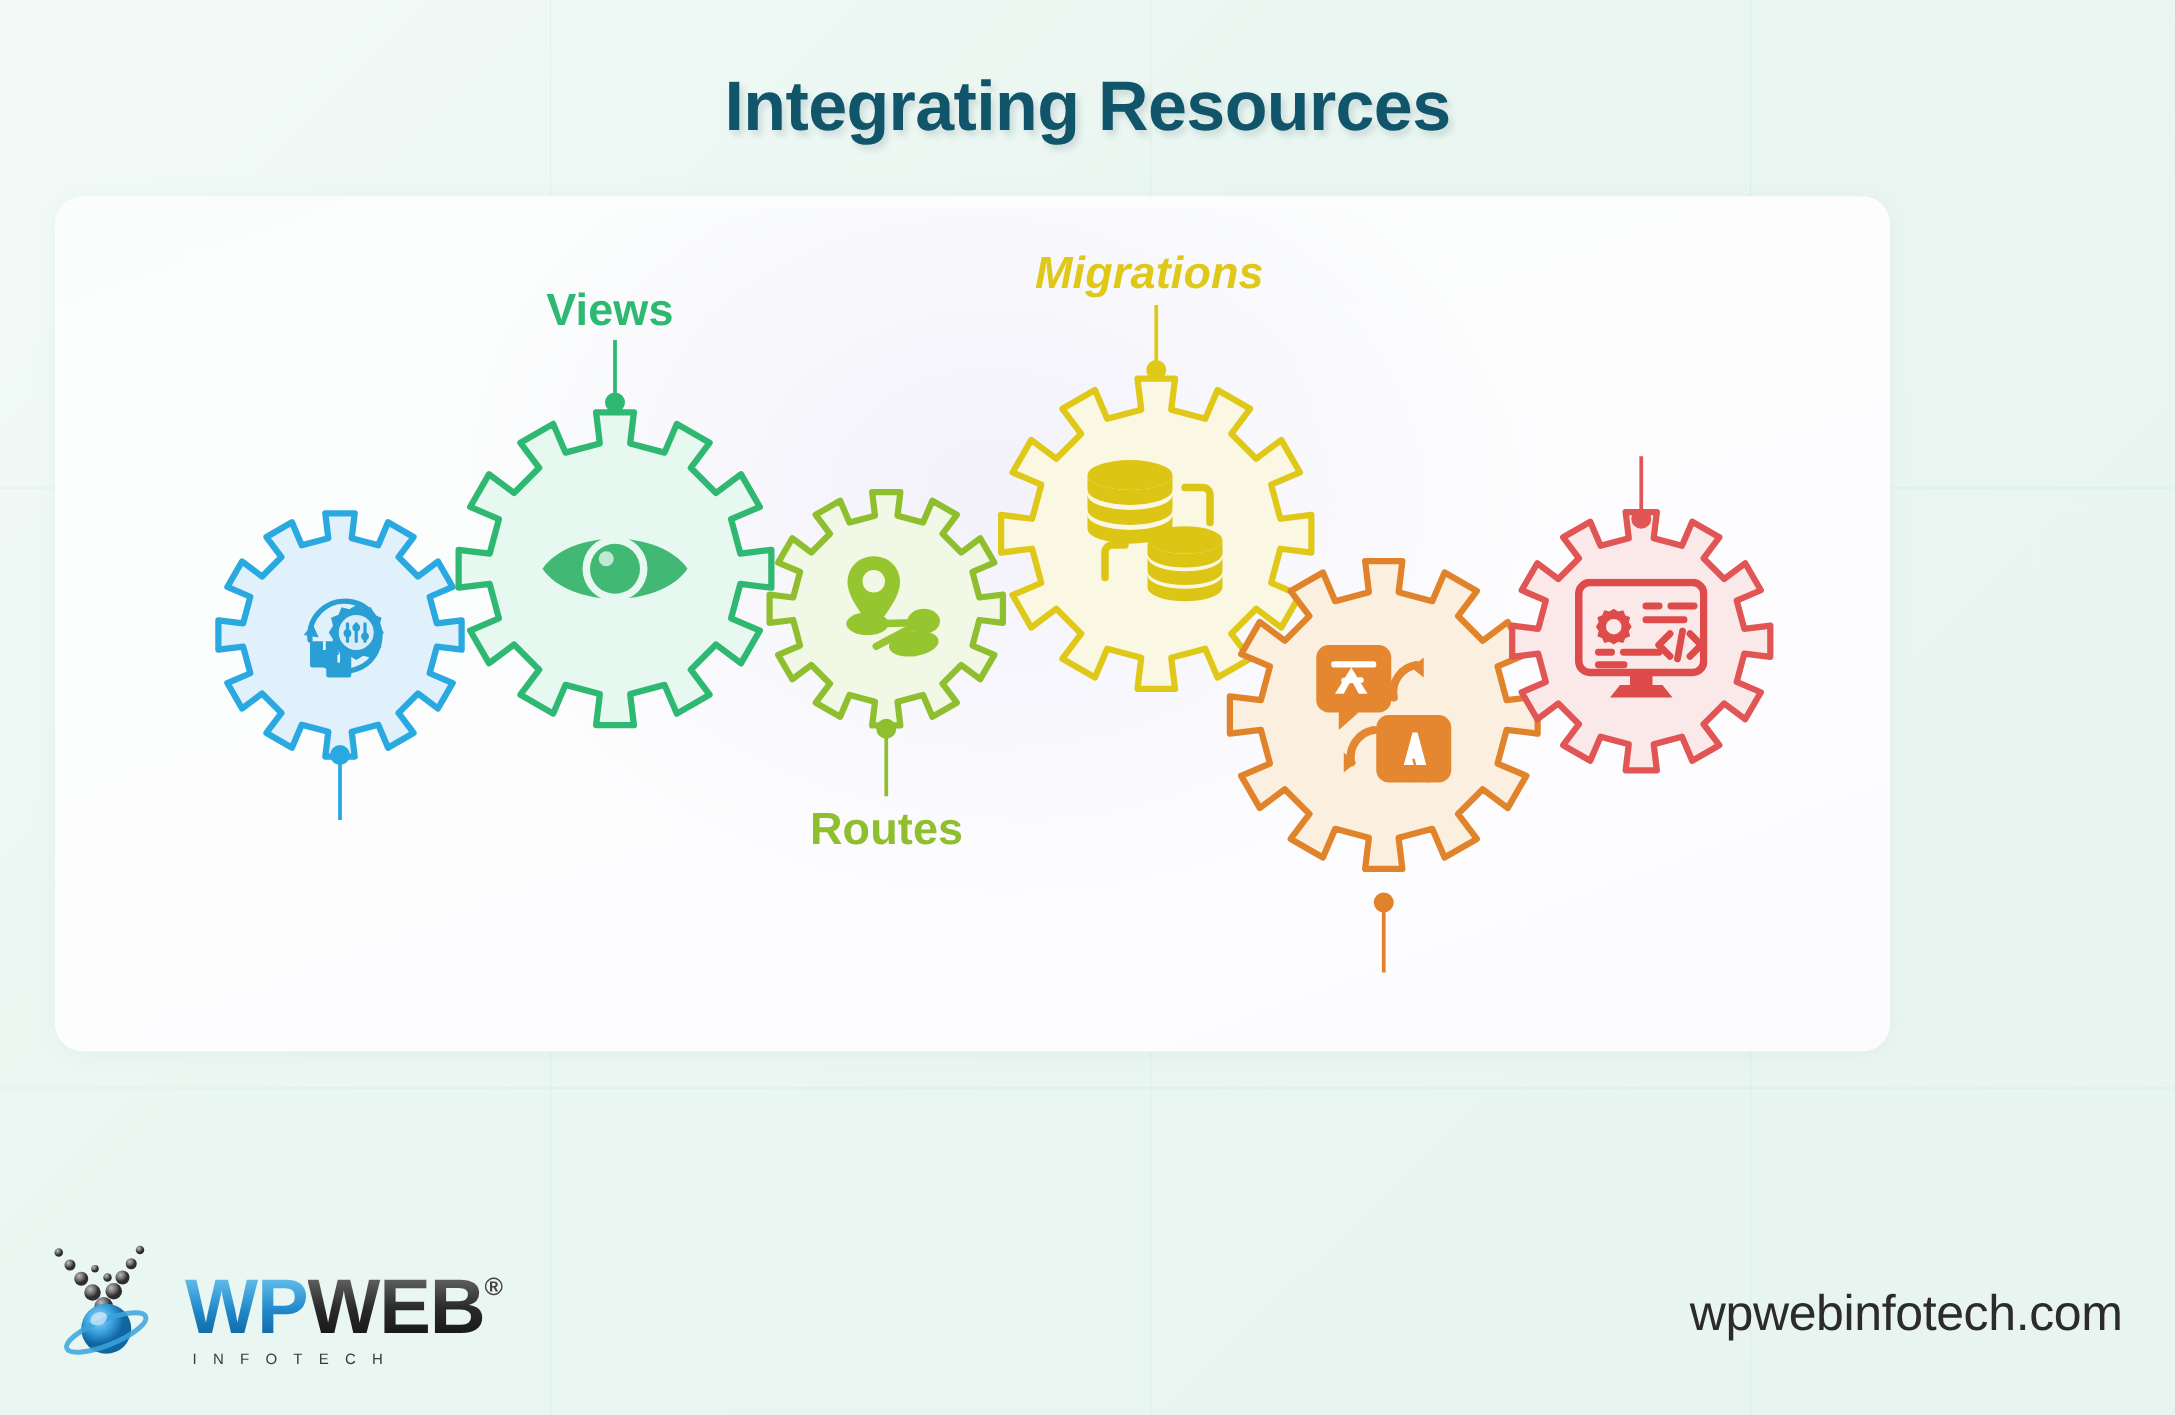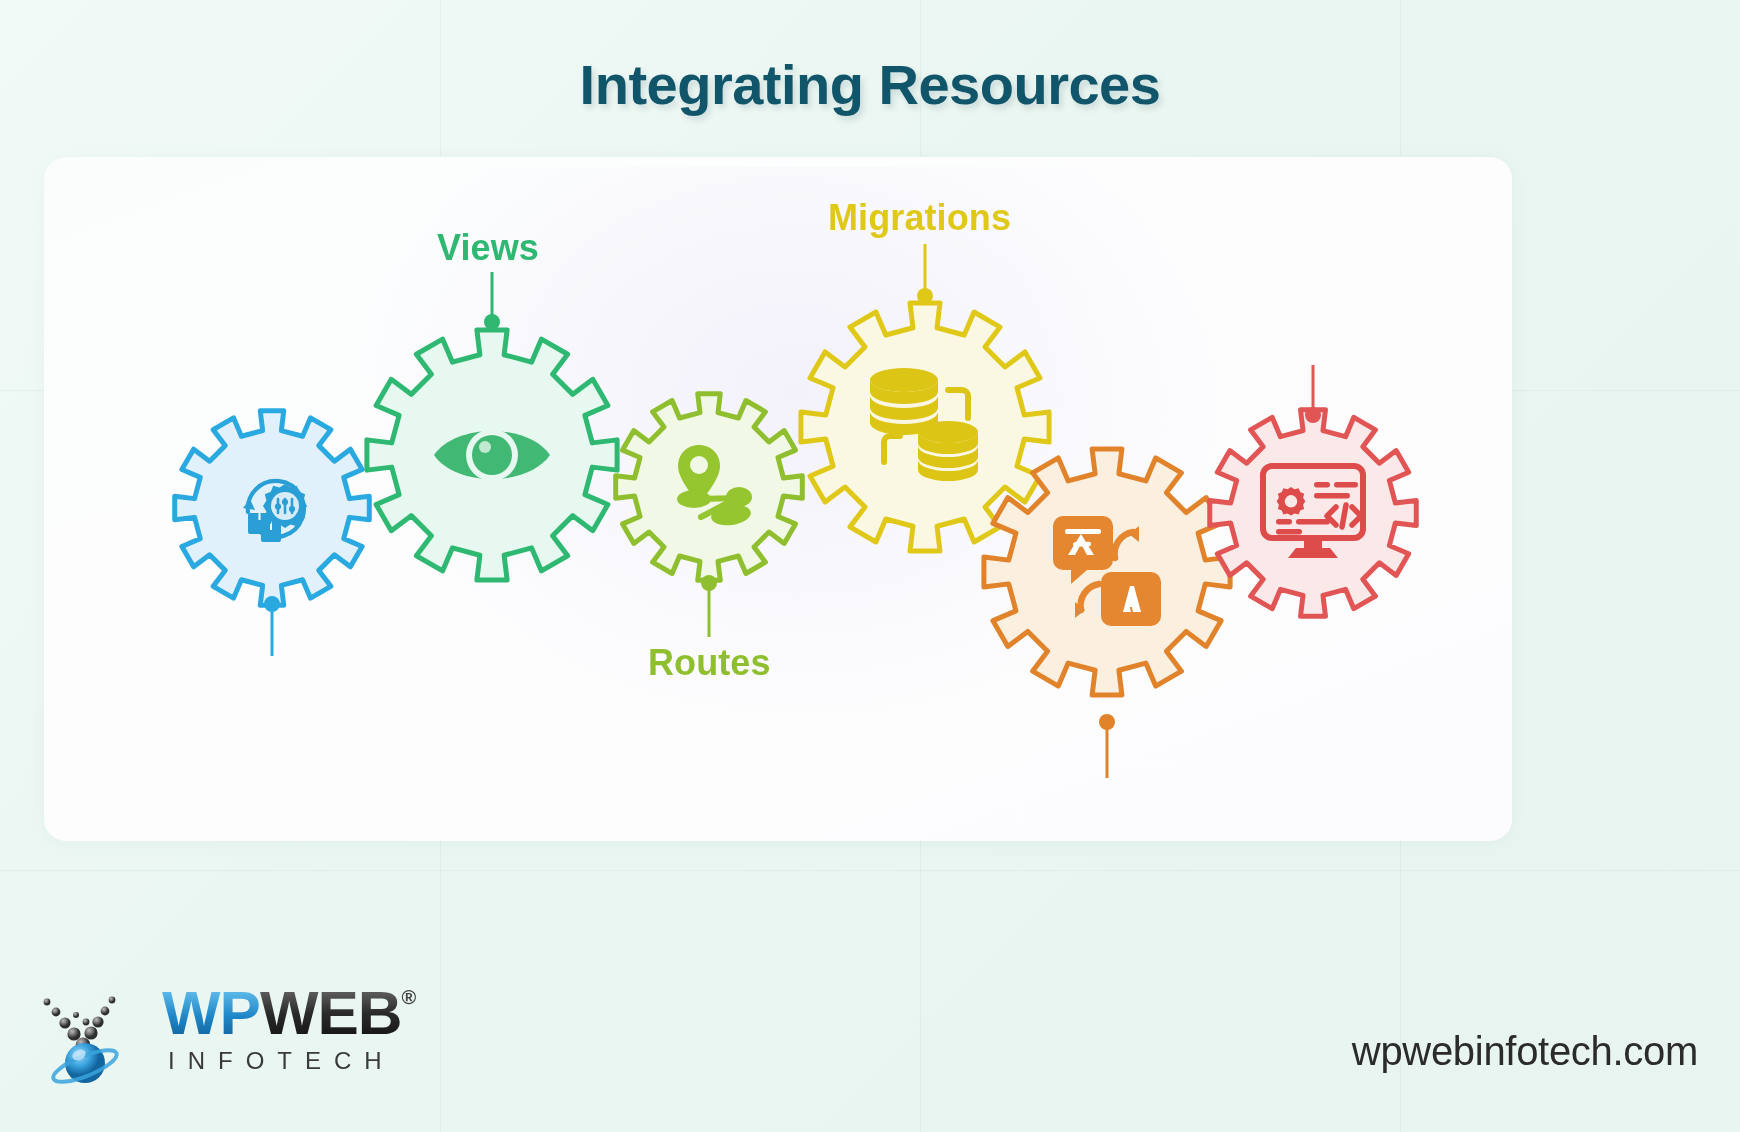--- a/index.html
+++ b/index.html
@@ -104,22 +104,21 @@
     transform: translateX(-50%);
   }
 
   
   #footer { position: absolute; left: 0; bottom: 0; width: 100%; height: 180px; }
   #logo {
     position: absolute;
     left: 38px;
     bottom: 38px;
     display: flex;
-    align-items: flex-start;
-    gap: 14px;
+    align-items: flex-end;
   }
   #logomark { width: 110px; height: 110px; display:block; }
   #logotext { display: flex; flex-direction: column; align-items: flex-start; }
   #wordmark {
     font-size: 62px;
     font-weight: 700;
     line-height: 0.95;
     letter-spacing: -1px;
     display: flex;
     align-items: flex-start;
@@ -131,21 +130,21 @@
     color: transparent;
   }
   #wm-web {
     background: linear-gradient(180deg,#6d6d6d 0%,#2a2a2a 50%,#111 100%);
     -webkit-background-clip: text;
     background-clip: text;
     color: transparent;
   }
   #wm-reg { font-size: 20px; color: #444; margin-top: 4px; }
   #infotech {
-    font-size: 24px;
+    font-size: 12px;
     letter-spacing: 13px;
     color: #3a3a3a;
     font-weight: 500;
     margin-top: 4px;
     margin-left: 6px;
   }
   #site {
     position: absolute;
     right: 42px;
     bottom: 58px;
@@ -282,21 +281,21 @@
           <path d="M82 28 h14 a6 6 0 0 1 6 6 v22"></path>
           <path d="M34 74 h-10 a6 6 0 0 0 -6 6 v20"></path>
         </g>
       </svg>
     </div>
   </div>
   <div class="conn" style="left:917px; top:244px; width:16px; height:60px;">
     <div class="stem" style="top:0; height:52px; background:#e0c818;"></div>
     <div class="dot" style="top:44px; background:#e0c818;"></div>
   </div>
-  <div class="label" style="left:828px; top:197px; color:#e0c818;">Migrations</div>
+  <div class="label" style="left:828px; top:197px; color:#e0c818;font-style:italic;">Migrations</div>
 
   <div class="node" style="left:981px; top:446px; width:252px; height:252px;">
     <div class="glow" style="left:18px; top:18px; width:216px; height:216px; background:#f9e8d4;"></div>
     <div class="gearwrap">
       <svg width="252" height="252" viewBox="0 0 252 252">
         <path class="gp" d="M111.10,2.90 L140.90,2.90 L137.89,27.72 L164.84,34.94 L174.65,11.94 L200.45,26.84 L185.44,46.83 L205.17,66.56 L225.16,51.55 L240.06,77.35 L217.06,87.16 L224.28,114.11 L249.10,111.10 L249.10,140.90 L224.28,137.89 L217.06,164.84 L240.06,174.65 L225.16,200.45 L205.17,185.44 L185.44,205.17 L200.45,225.16 L174.65,240.06 L164.84,217.06 L137.89,224.28 L140.90,249.10 L111.10,249.10 L114.11,224.28 L87.16,217.06 L77.35,240.06 L51.55,225.16 L66.56,205.17 L46.83,185.44 L26.84,200.45 L11.94,174.65 L34.94,164.84 L27.72,137.89 L2.90,140.90 L2.90,111.10 L27.72,114.11 L34.94,87.16 L11.94,77.35 L26.84,51.55 L46.83,66.56 L66.56,46.83 L51.55,26.84 L77.35,11.94 L87.16,34.94 L114.11,27.72 Z" fill="#fbefe0" stroke="#e0832a" stroke-width="5" stroke-linejoin="round"></path>
       </svg>
     </div>
     <div class="iconbox" style="left:70px; top:68px; width:112px; height:116px;">
       <svg width="112" height="116" viewBox="0 0 112 116">

